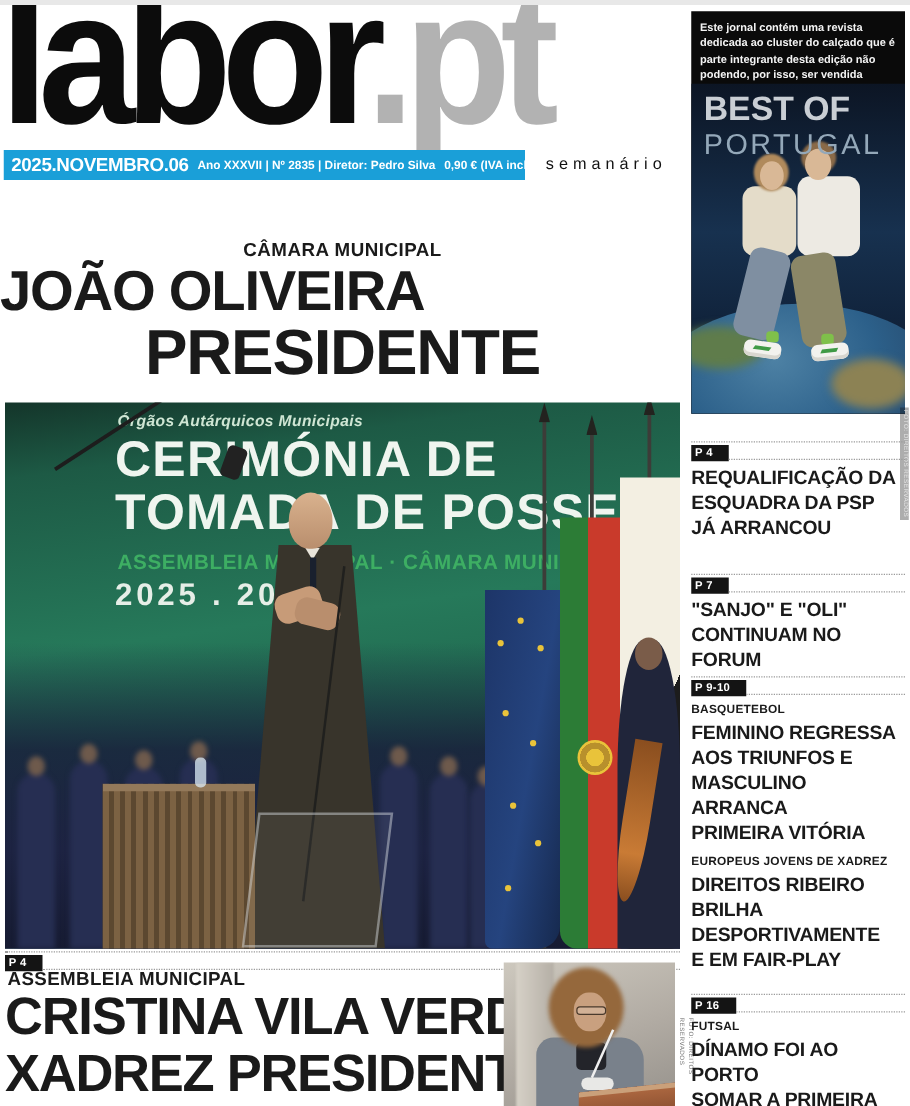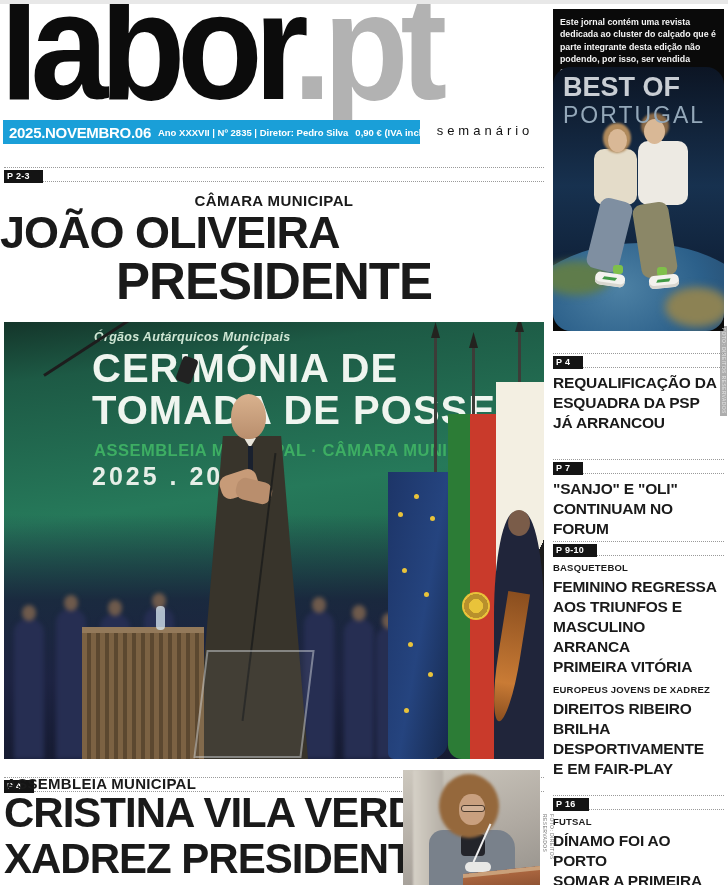--- a/index.html
+++ b/index.html
@@ -17,21 +17,21 @@
   .dateline-bar .d2{font-size:9.5px;font-weight:bold;}
   .dateline-bar .d3{font-size:9.5px;font-weight:bold;margin-left:auto;}
   .semanario{left:424px;top:119px;width:122px;text-align:center;font-size:13px;font-weight:normal;
     letter-spacing:4px;color:#111;}
 
   
   .promo{left:553px;top:5px;width:171px;height:322px;background:#0a0a0a;overflow:hidden;}
   .promo-text{position:absolute;left:0;top:0;right:0;padding:7px 7px 5px 7px;font-size:8.8px;
     font-weight:bold;line-height:1.4;color:#f4f4f4;}
   .cover{position:absolute;left:0;right:0;top:58px;bottom:0;
-    background:linear-gradient(180deg,#0c1524 0%,#17314f 45%,#10223a 75%,#060b14 100%);overflow:hidden;border-radius:18px;}
+    background:linear-gradient(180deg,#0c1524 0%,#17314f 45%,#10223a 75%,#060b14 100%);overflow:hidden;}
   .cover .t1{position:absolute;left:10px;top:5px;font-size:27px;font-weight:bold;color:#c9ced4;letter-spacing:0;}
   .cover .t2{position:absolute;left:10px;top:35px;font-size:23px;font-weight:normal;color:#94a8b9;letter-spacing:2px;}
   .earth{position:absolute;left:-38px;bottom:-72px;width:250px;height:160px;border-radius:50%;
     background:radial-gradient(ellipse at 42% 28%,#4d81a4 0%,#2c608a 40%,#27496b 68%,#16293f 100%);}
   .earth .land1{position:absolute;left:26px;top:18px;width:70px;height:34px;border-radius:50%;
     background:#5f7c4b;filter:blur(4px);}
   .earth .land2{position:absolute;left:150px;top:44px;width:64px;height:40px;border-radius:50%;
     background:#8c8254;filter:blur(4px);}
   .couple div{position:absolute;}
   .cp-hair1{left:50px;top:56px;width:28px;height:30px;border-radius:50%;background:#b08a5c;filter:blur(1px);}
@@ -174,27 +174,20 @@
           </div>
           <div class="cp-shoe sh2">
             <i></i>
           </div>
       </div>
       <div class="t1">BEST OF</div>
       <div class="t2">PORTUGAL</div>
     </div>
   </div>
 
-  <div class="abs tag-row" style="left:4px;top:163px;width:540px;">
-    <div class="topdots"></div>
-    <div class="row">
-        <span class="ptag">P 2-3</span>
-        <span class="dotfill"></span>
-      </div>
-  </div>
   <div class="abs lead-kicker">CÂMARA MUNICIPAL</div>
   <div class="abs h1a">JOÃO OLIVEIRA</div>
   <div class="abs h1b">PRESIDENTE</div>
 
   <div class="abs main-photo">
     <div class="abs mp-eyebrow">Órgãos Autárquicos Municipais</div>
     <div class="abs mp-t1">CERIMÓNIA DE</div>
     <div class="abs mp-t2">TOMADA DE POSSE</div>
     <div class="abs mp-sub">ASSEMBLEIA MUNICIPAL · CÂMARA MUNICIPAL</div>
     <div class="abs mp-years">2025 . 2029</div>

